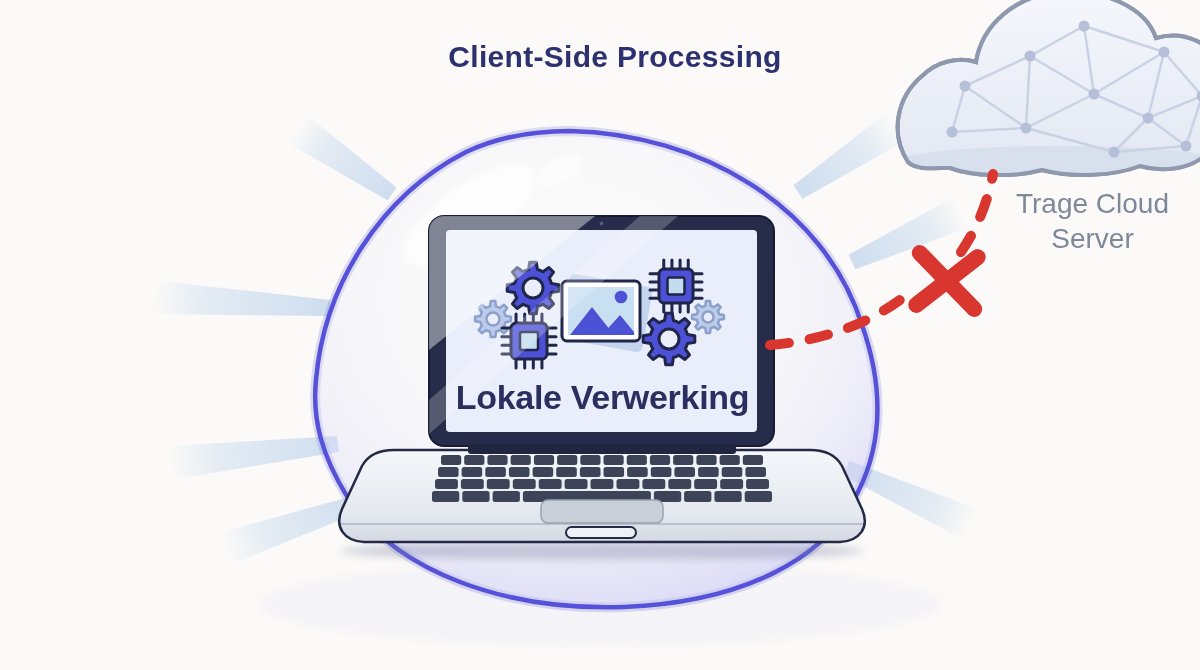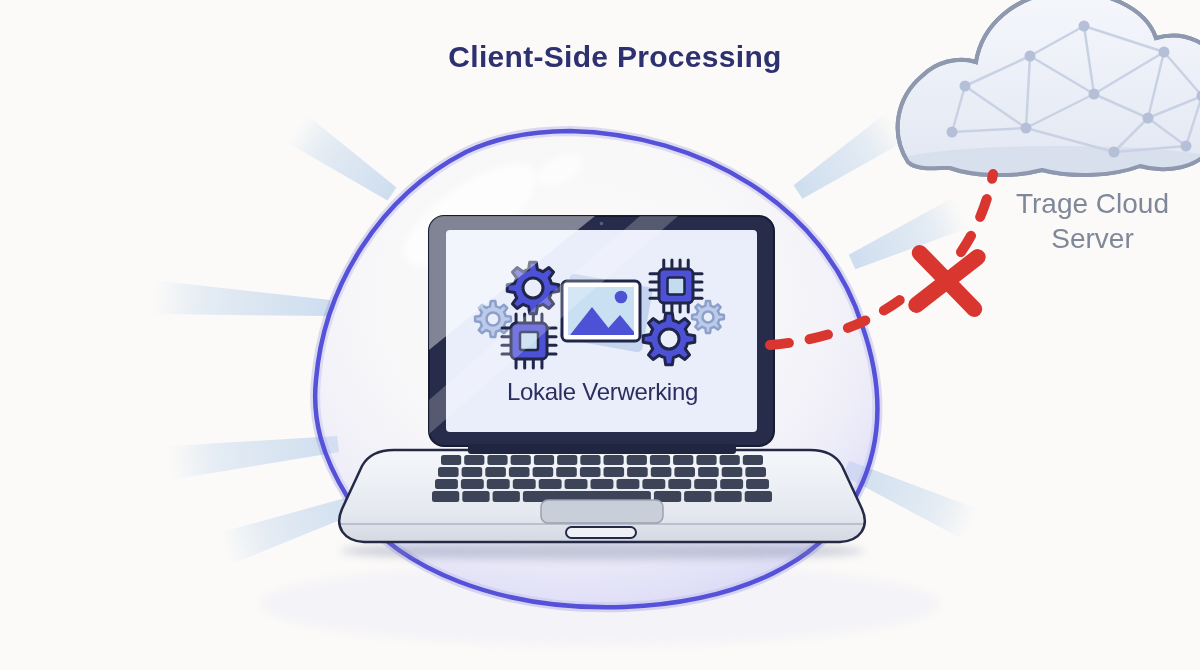--- a/index.html
+++ b/index.html
@@ -10,21 +10,21 @@
   }
   .stage{position:absolute;inset:0;}
   svg{display:block;}
   .page-title{
     position:absolute;left:0;top:40px;width:100%;
     text-align:center;font-size:30px;font-weight:bold;
     letter-spacing:.3px;color:var(--title-text,#2e3170);margin-left:15px;
   }
   .screen-label{
     position:absolute;left:435px;top:378px;width:335px;
-    text-align:center;font-size:24px;font-weight:normal;
+    text-align:center;font-size:34px;font-weight:bold;
     letter-spacing:-.3px;color:var(--screen-text,#2b2f5f);
   }
   .cloud-label{
     position:absolute;left:1000px;top:186px;width:185px;
     text-align:center;font-size:28px;line-height:1.25;
     color:var(--cloud-text,#7e8899);
   }
   
   .bubble-stroke{fill:none;stroke:var(--bubble-stroke,#5551d9);stroke-width:4.5;}
   .bubble-glow{fill:none;stroke:rgba(104,101,216,.22);stroke-width:10;}

